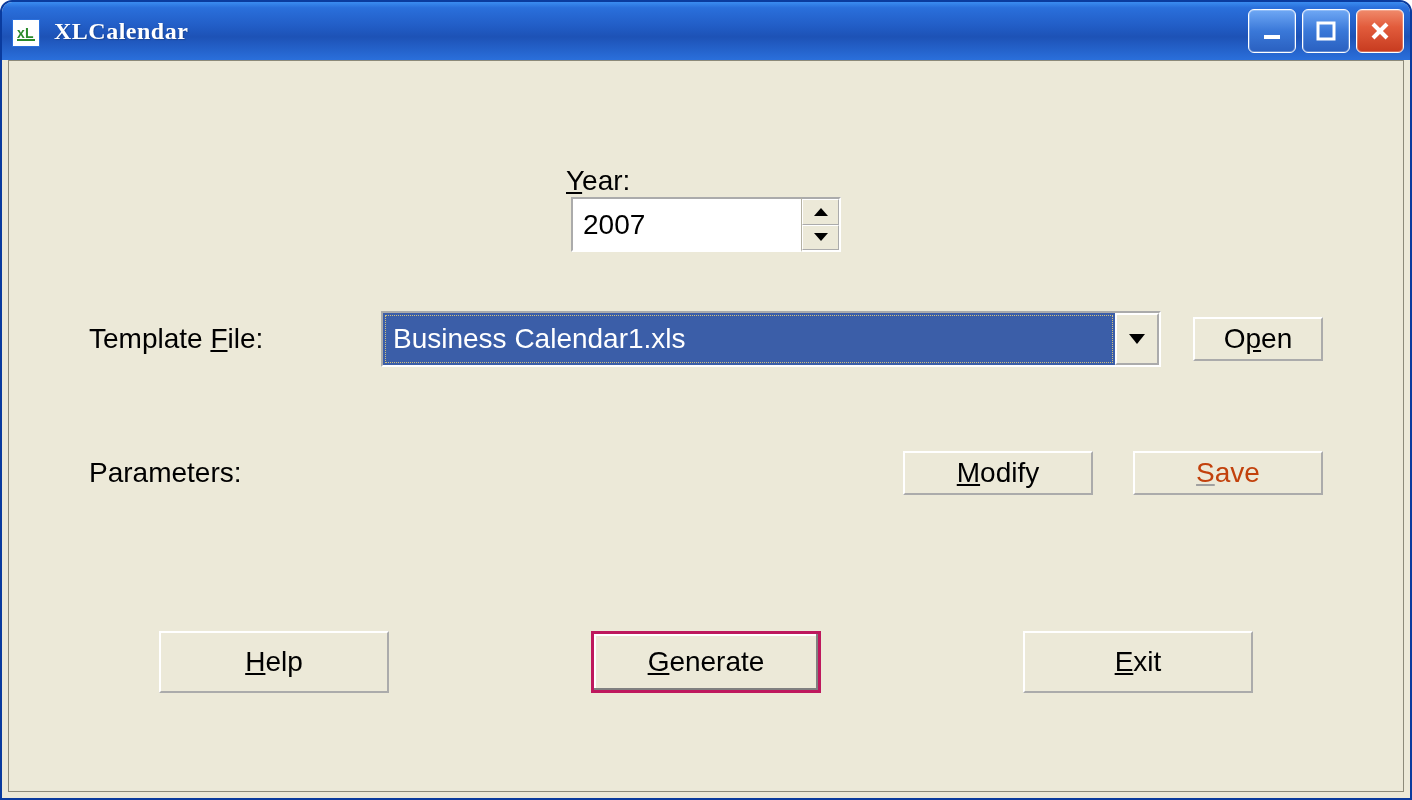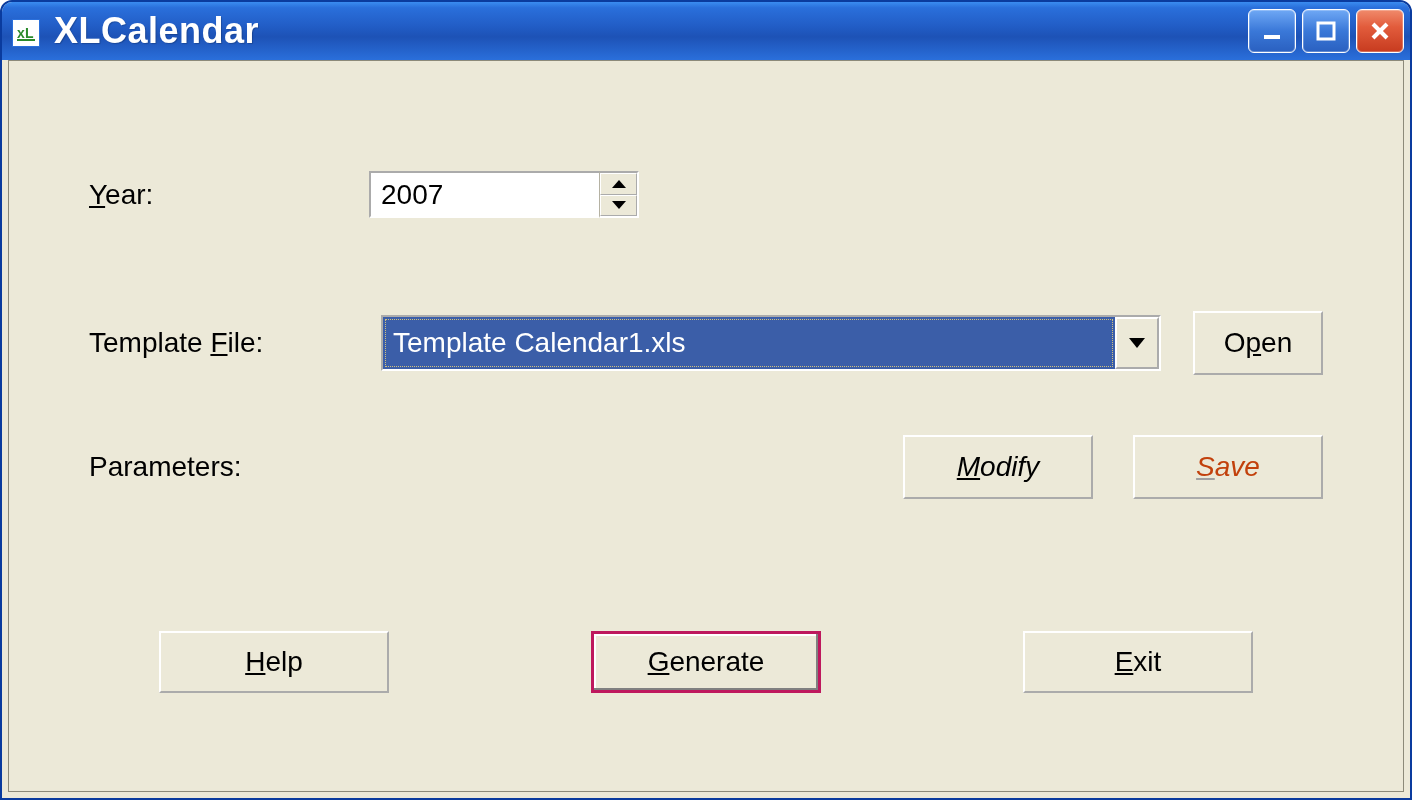--- a/index.html
+++ b/index.html
@@ -42,25 +42,26 @@
     background: #fff;
     border: 1px solid #2a6fdb;
     display: flex;
     align-items: center;
     justify-content: center;
     font-family: Arial, sans-serif;
   }
   .titlebar .app-icon svg { display:block; }
   .titlebar .title {
     color: #ffffff;
-    font-size: 36px;
+    font-size: 24px;
     font-weight: bold;
     letter-spacing: 0.5px;
     flex: 1;
     text-shadow: 1px 1px 1px rgba(0,0,0,0.2);
+    font-family: Liberation Serif, serif;
   }
   .win-controls {
     display: flex;
     gap: 6px;
     align-items: center;
   }
   .win-btn {
     width: 48px;
     height: 44px;
     border-radius: 6px;
@@ -102,25 +103,25 @@
   }
 
   .lbl {
     font-size: 28px;
     color: #000;
     width: 280px;
   }
   .u { text-decoration: underline; }
 
   
-  .row-year { top: 110px; }
+  .row-year { top: 104px; flex-direction: column; }
   .year-wrap {
     display:flex;
     align-items:stretch;
-    height: 47px;
+    height: 55px;
   }
   .year-input {
     width: 230px;
     height: 100%;
     border: 2px inset #fff;
     border-right: none;
     background: #ffffff;
     font-size: 28px;
     padding: 4px 10px;
     line-height: 1;
@@ -169,21 +170,21 @@
   }
   .combo-btn {
     width: 44px;
     background: #ece9d8;
     border: 2px outset #fff;
     display:flex;
     align-items:center;
     justify-content:center;
   }
   .btn {
-    height: 64px;
+    height: 44px;
     min-width: 130px;
     padding: 0 20px;
     background: #ece9d8;
     border: 2px outset #fff;
     font-size: 28px;
     display:flex;
     align-items:center;
     justify-content:center;
     user-select:none;
   }
@@ -193,26 +194,25 @@
   }
   .btn.disabled .u {
     text-decoration-color: #a0a0a0;
   }
   .btn.default {
     border: 3px solid #be185d;
     box-shadow: inset -2px -2px 0 #808080, inset 2px 2px 0 #fff;
   }
 
   
-  .row-params { top: 374px; }
+  .row-params { top: 390px; }
   .params-btns {
     margin-left: auto;
     display:flex;
     gap: 40px;
-    font-style: italic;
   }
   .params-btns .btn { min-width: 190px; }
 
   
   .row-bottom {
     top: 570px;
     left: 150px;
     right: 150px;
     display:flex;
     justify-content: space-between;
@@ -277,21 +277,21 @@
             </div>
           </div>
         </div>
       </div>
 
       <div class="row row-template">
         <div class="lbl">
           <span>Template </span><span class="u">F</span><span>ile:</span>
         </div>
         <div class="combo">
-          <div class="combo-selected">Template Calendar1.xls</div>
+          <div class="combo-selected">Business Calendar1.xls</div>
           <div class="combo-btn">
             <svg width="16" height="10">
                 <polygon points="0,0 16,0 8,10" fill="#000"></polygon>
               </svg>
           </div>
         </div>
         <div class="btn">
           <span><span>O</span><span class="u">p</span><span>en</span></span>
         </div>
       </div>

